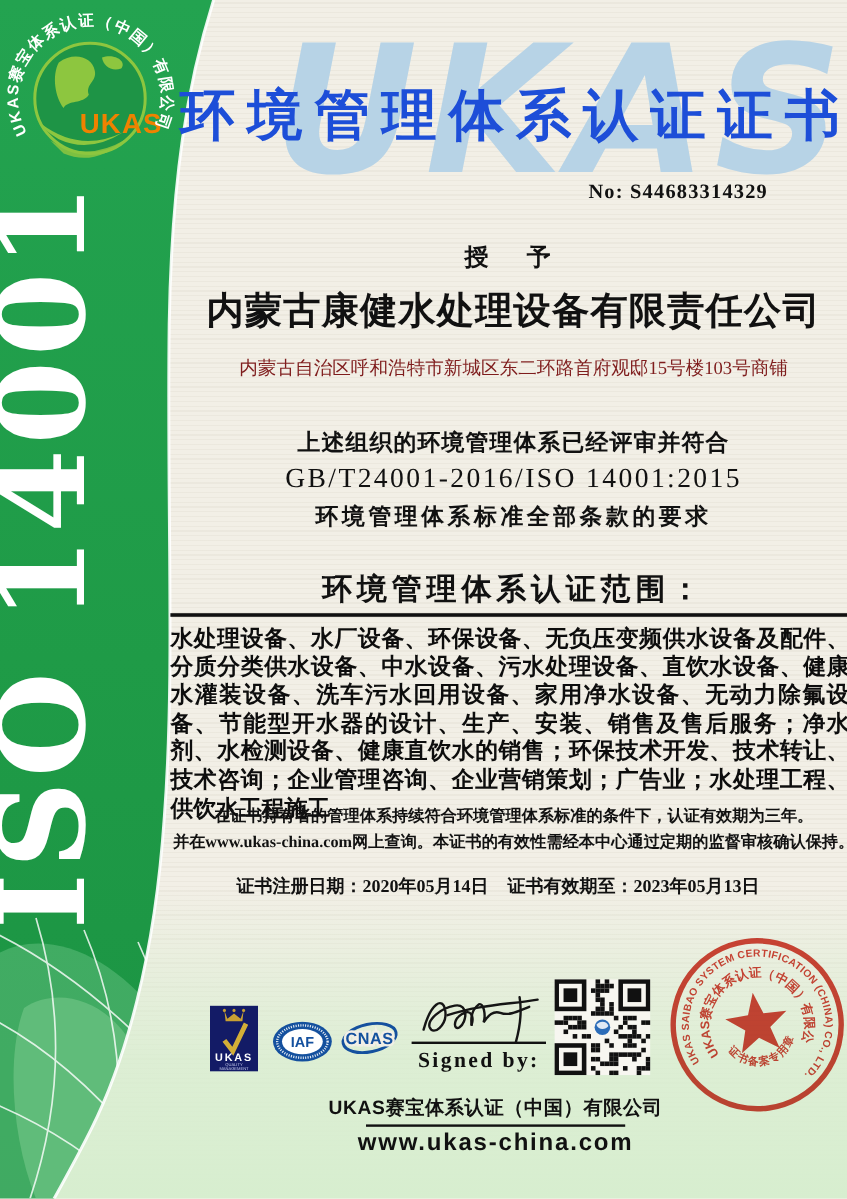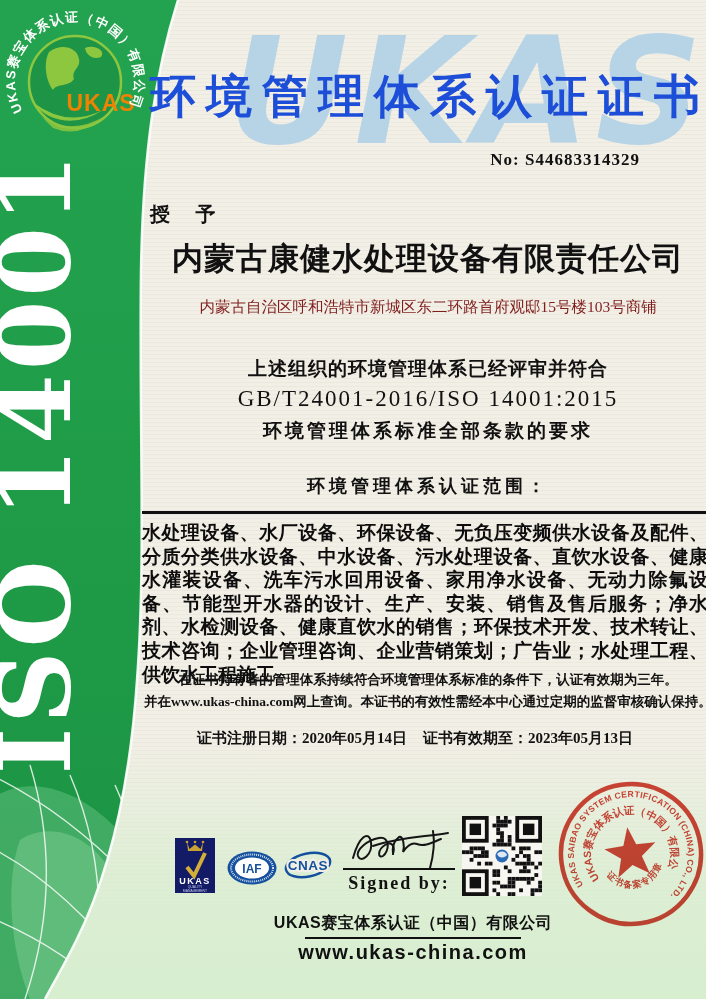--- a/index.html
+++ b/index.html
@@ -31,22 +31,22 @@
     position:absolute; left:0; top:66px; width:556px; text-align:center;
     font-family:"Liberation Serif","DejaVu Serif",serif; font-weight:900;
     font-size:46px; letter-spacing:10px; white-space:nowrap; color:#1d4ed8;
   }
   .cert-no{
     position:absolute; left:0; top:150px; width:490px; text-align:right;
     font-family:"Liberation Serif","DejaVu Serif",serif; font-weight:bold;
     font-size:17px; letter-spacing:1px;
   }
   .awarded-to{
-    position:absolute; left:0; top:201px; width:556px; 
-    font-weight:bold; font-size:20px; letter-spacing:10px;
+    position:absolute; left:0; top:201px; width:556px; text-align:center;
+    font-weight:bold; font-size:20px; letter-spacing:10px;font-family:Liberation Mono, monospace;
   }
   .company-name{
     position:absolute; left:-10px; top:238px; width:576px; text-align:center;
     font-family:"Liberation Serif","DejaVu Serif",serif; font-weight:bold;
     font-size:31px; letter-spacing:1px; white-space:nowrap;
   }
   .company-address{
     position:absolute; left:0; top:297px; width:556px; text-align:center;
     font-family:"Liberation Serif","DejaVu Serif",serif; font-size:15.5px; color:#7f1d1d;
   }
@@ -59,21 +59,21 @@
     font-family:"Liberation Serif","DejaVu Serif",serif; font-size:23px; letter-spacing:2px;
   }
   .conformity-2{
     position:absolute; left:0; top:418px; width:556px; text-align:center;
     font-family:"Liberation Serif","DejaVu Serif",serif; font-weight:bold;
     font-size:19px; letter-spacing:3px;
   }
   .scope-heading{
     position:absolute; left:0; top:474px; width:556px; text-align:center;
     font-family:"Liberation Serif","DejaVu Serif",serif; font-weight:900;
-    font-size:18px; letter-spacing:4px;
+    font-size:25px; letter-spacing:4px;
   }
   .scope-rule{
     position:absolute; left:-8px; top:511px; width:566px; height:3px; background:#111;
   }
   .scope-text{
     position:absolute; left:-8px; top:521px; width:566px;
     font-weight:bold; font-size:19px; line-height:23.6px;
     text-align:justify; color:#0d0d0d;
   }
   .validity-note{

